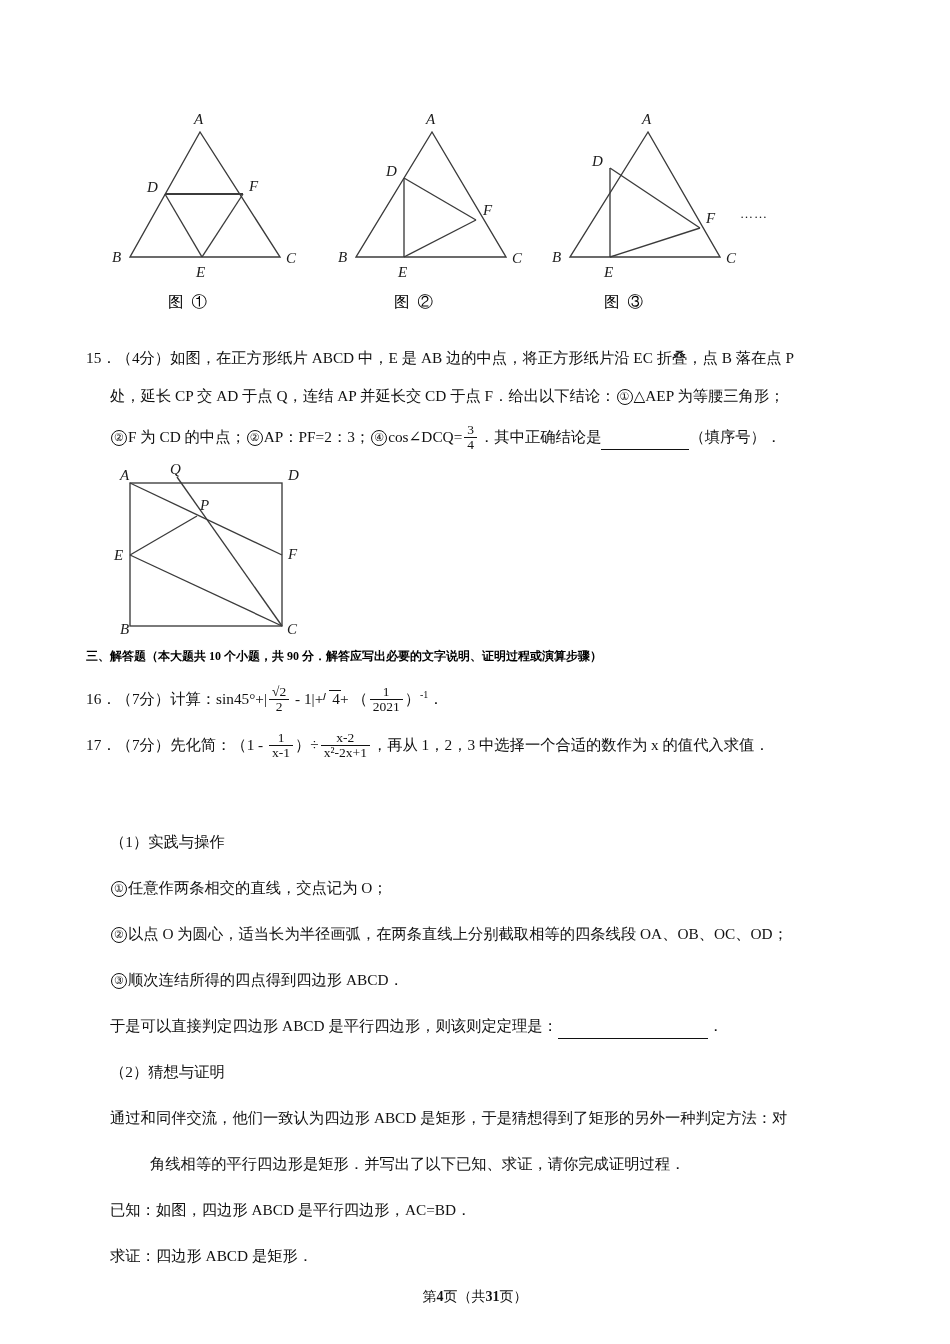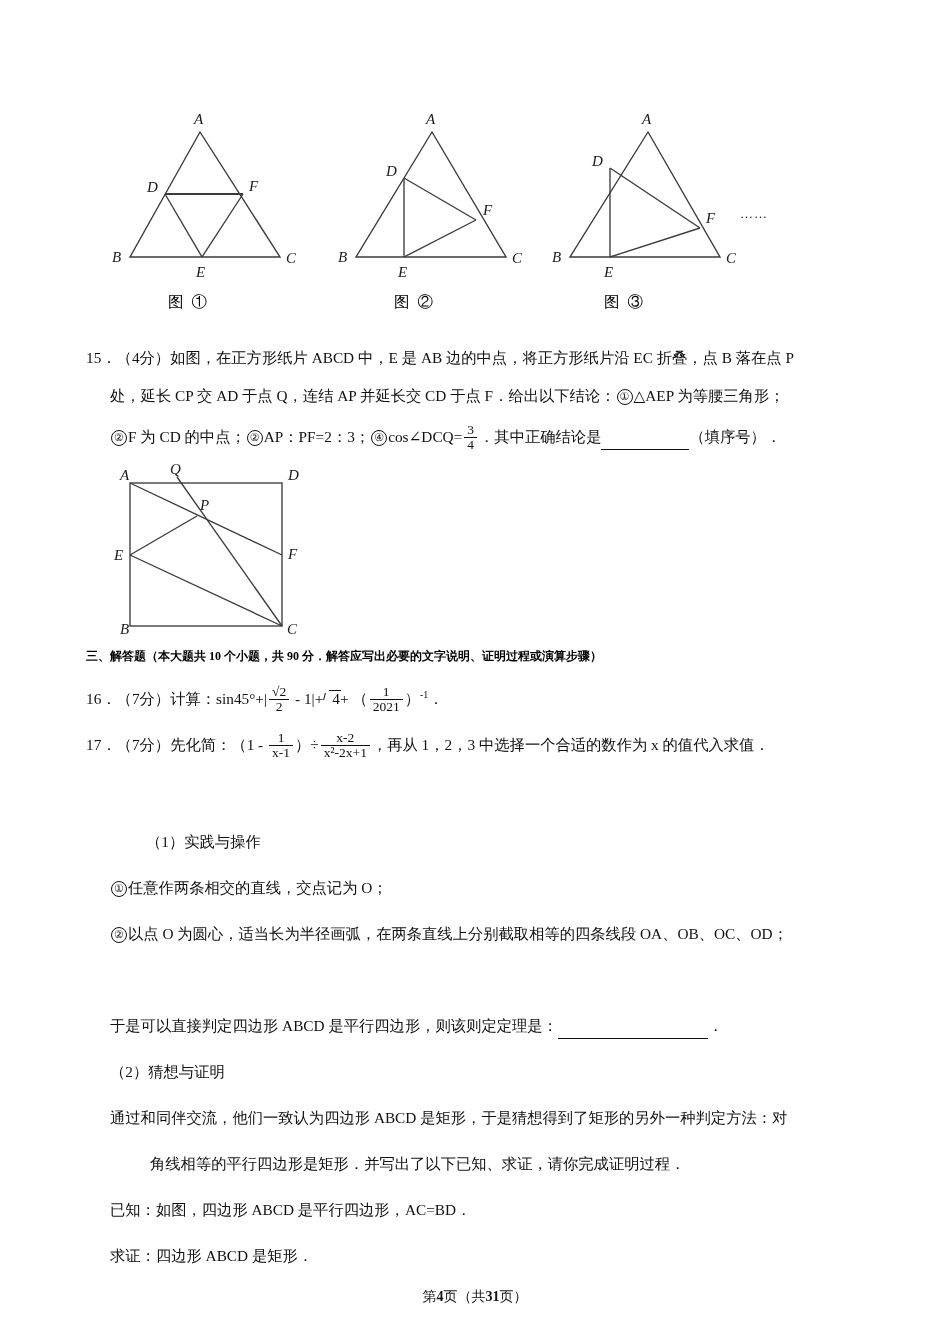--- a/index.html
+++ b/index.html
@@ -214,30 +214,33 @@
 
   <div class="para" style="left:86px; top:686px;">
     <span>16．（7分）计算：</span><span>sin45°</span><span>+|</span><span class="frac"><span class="num">√2</span><span class="den">2</span></span><span> - 1|+</span><span class="sqrt">4</span><span>+ （</span><span class="frac"><span class="num">1</span><span class="den">2021</span></span><span>）</span><span class="sup">-1</span><span>．</span>
   </div>
 
   <div class="para" style="left:86px; top:732px;">
     <span>17．（7分）先化简：</span><span>（1 - </span><span class="frac"><span class="num">1</span><span class="den">x-1</span></span><span>）÷</span><span class="frac"><span class="num">x-2</span><span class="den">x²-2x+1</span></span><span>，再从 1，2，3 中选择一个合适的数作为 </span><span class="it">x</span><span> 的值代入求值．</span>
   </div>
 
 
-  <div class="para" style="left:110px; top:832px;margin-left:36px;">（1）实践与操作</div>
+  <div class="para" style="left:110px; top:832px;">（1）实践与操作</div>
 
   <div class="para" style="left:110px; top:924px;">
     <span class="circnum">②</span><span>以点 </span><span class="it">O</span><span> 为圆心，适当长为半径画弧，在两条直线上分别截取相等的四条线段 </span><span class="it">OA</span><span>、</span><span class="it">OB</span><span>、</span><span class="it">OC</span><span>、</span><span class="it">OD</span><span>；</span>
   </div>
 
   <div class="para" style="left:110px; top:878px;">
     <span class="circnum">①</span><span>任意作两条相交的直线，交点记为 </span><span class="it">O</span><span>；</span>
   </div>
 
+  <div class="para" style="left:110px; top:970px;">
+    <span class="circnum">③</span><span>顺次连结所得的四点得到四边形 </span><span class="it">ABCD</span><span>．</span>
+  </div>
 
   <div class="para" style="left:110px; top:1016px;">
     <span>于是可以直接判定四边形 </span><span class="it">ABCD</span><span> 是平行四边形，则该则定定理是：</span><span class="blank-ul" style="width:150px;">&nbsp;</span><span>．</span>
   </div>
 
   <div class="para" style="left:110px; top:1062px;">（2）猜想与证明</div>
 
   <div class="para" style="left:110px; top:1108px;">
     <span>通过和同伴交流，他们一致认为四边形 </span><span class="it">ABCD</span><span> 是矩形，于是猜想得到了矩形的另外一种判定方法：对</span>
   </div>

